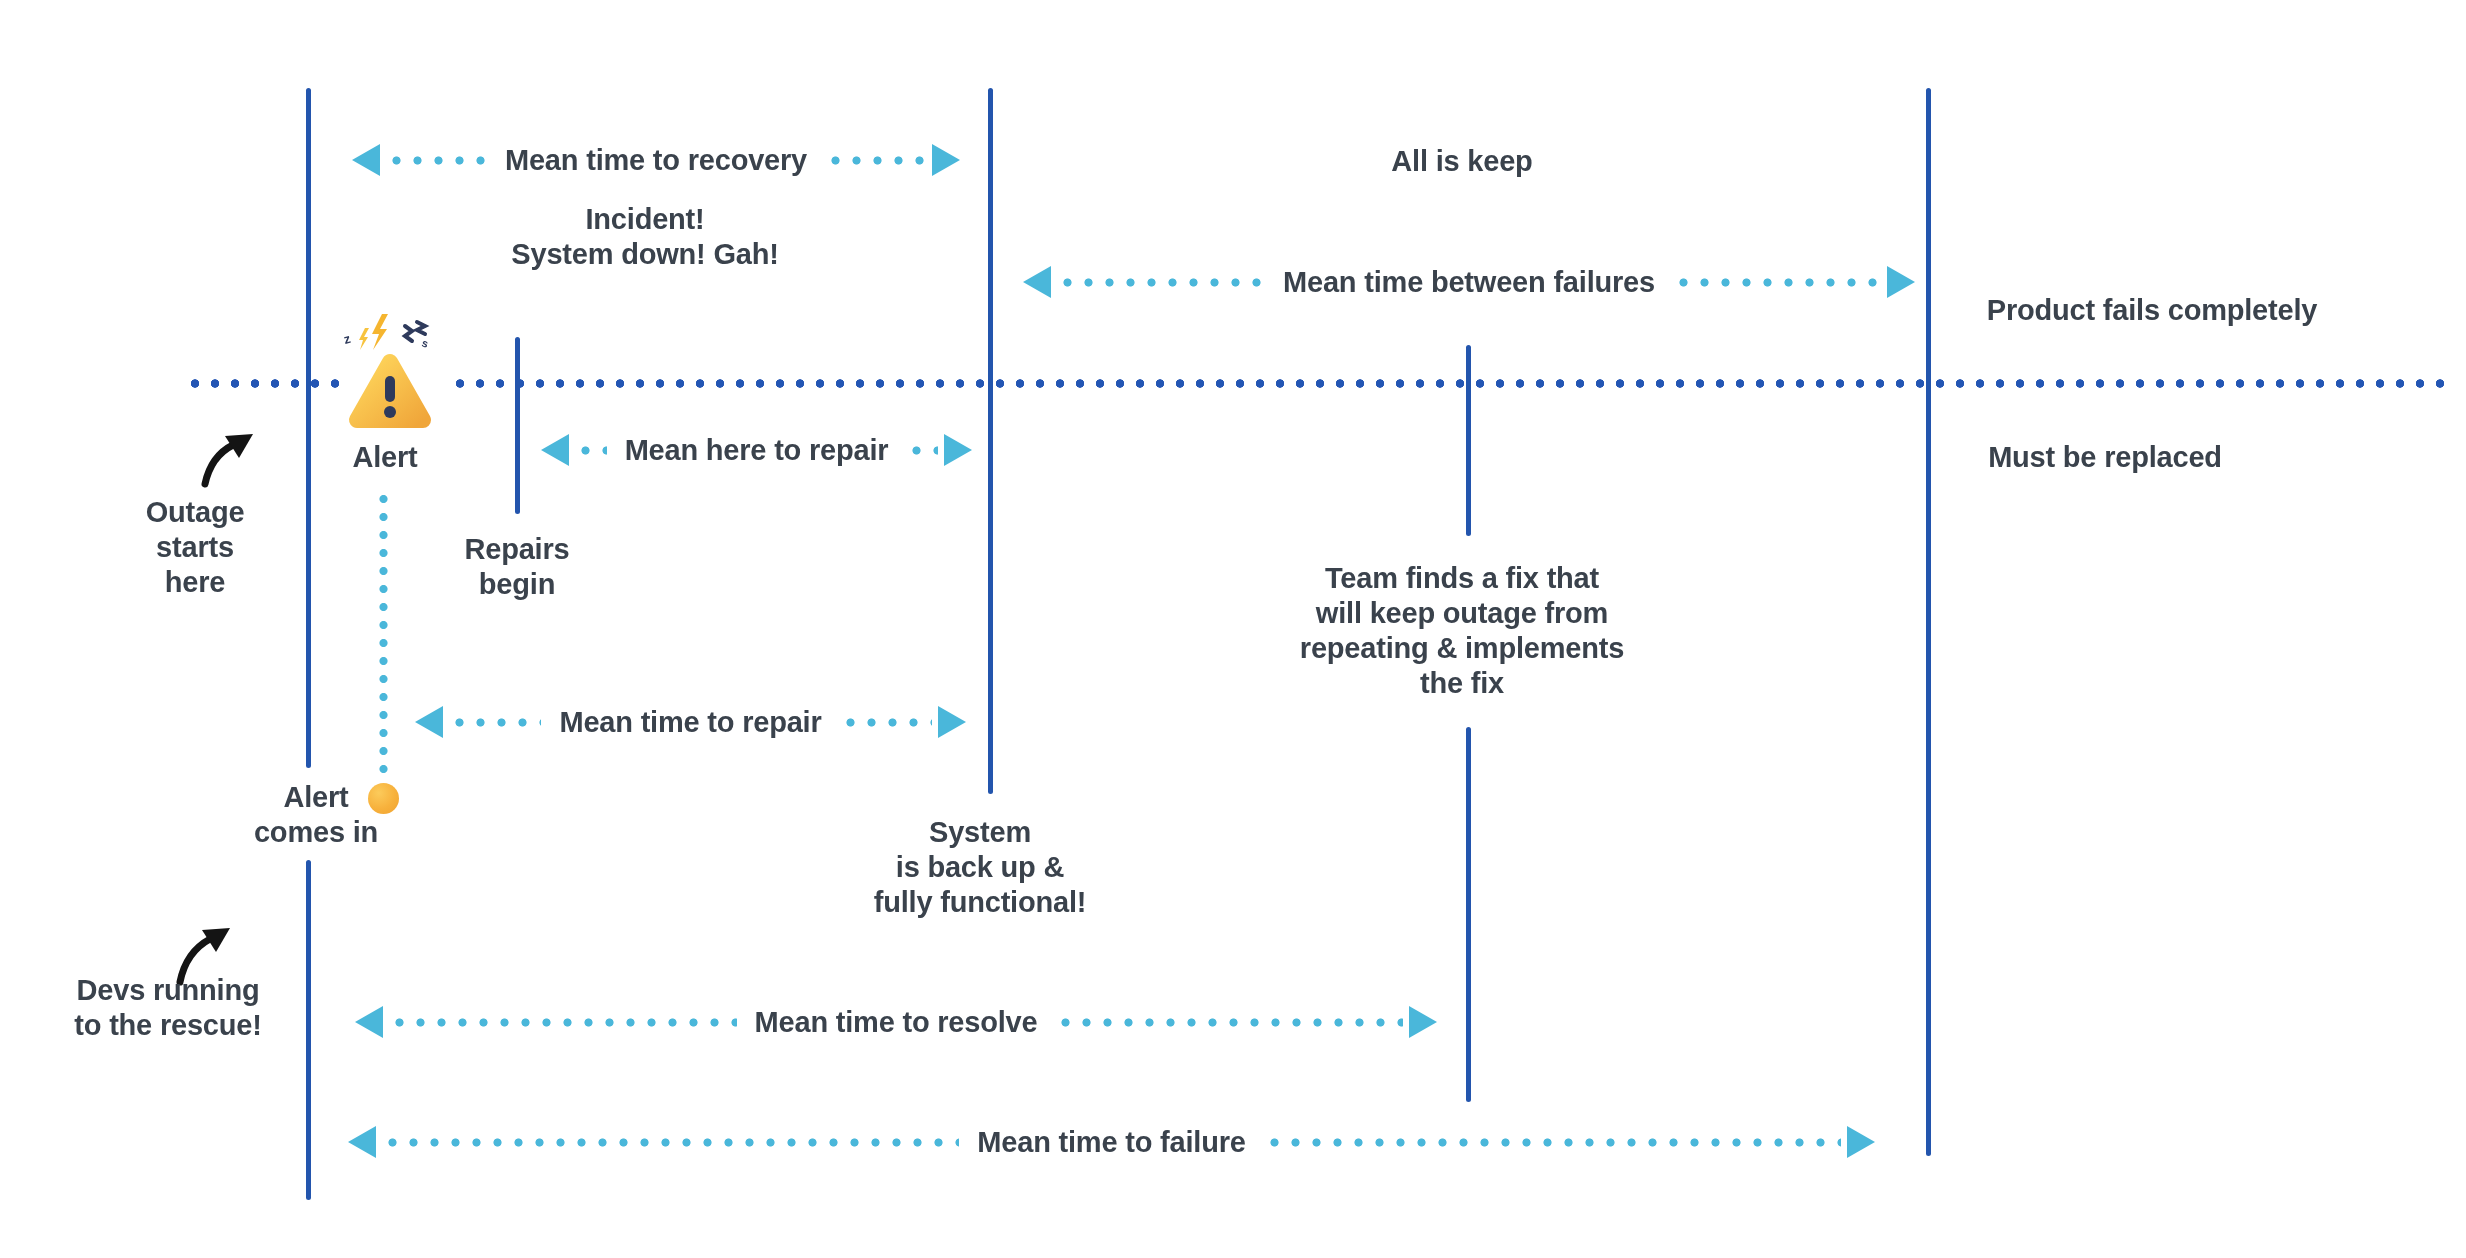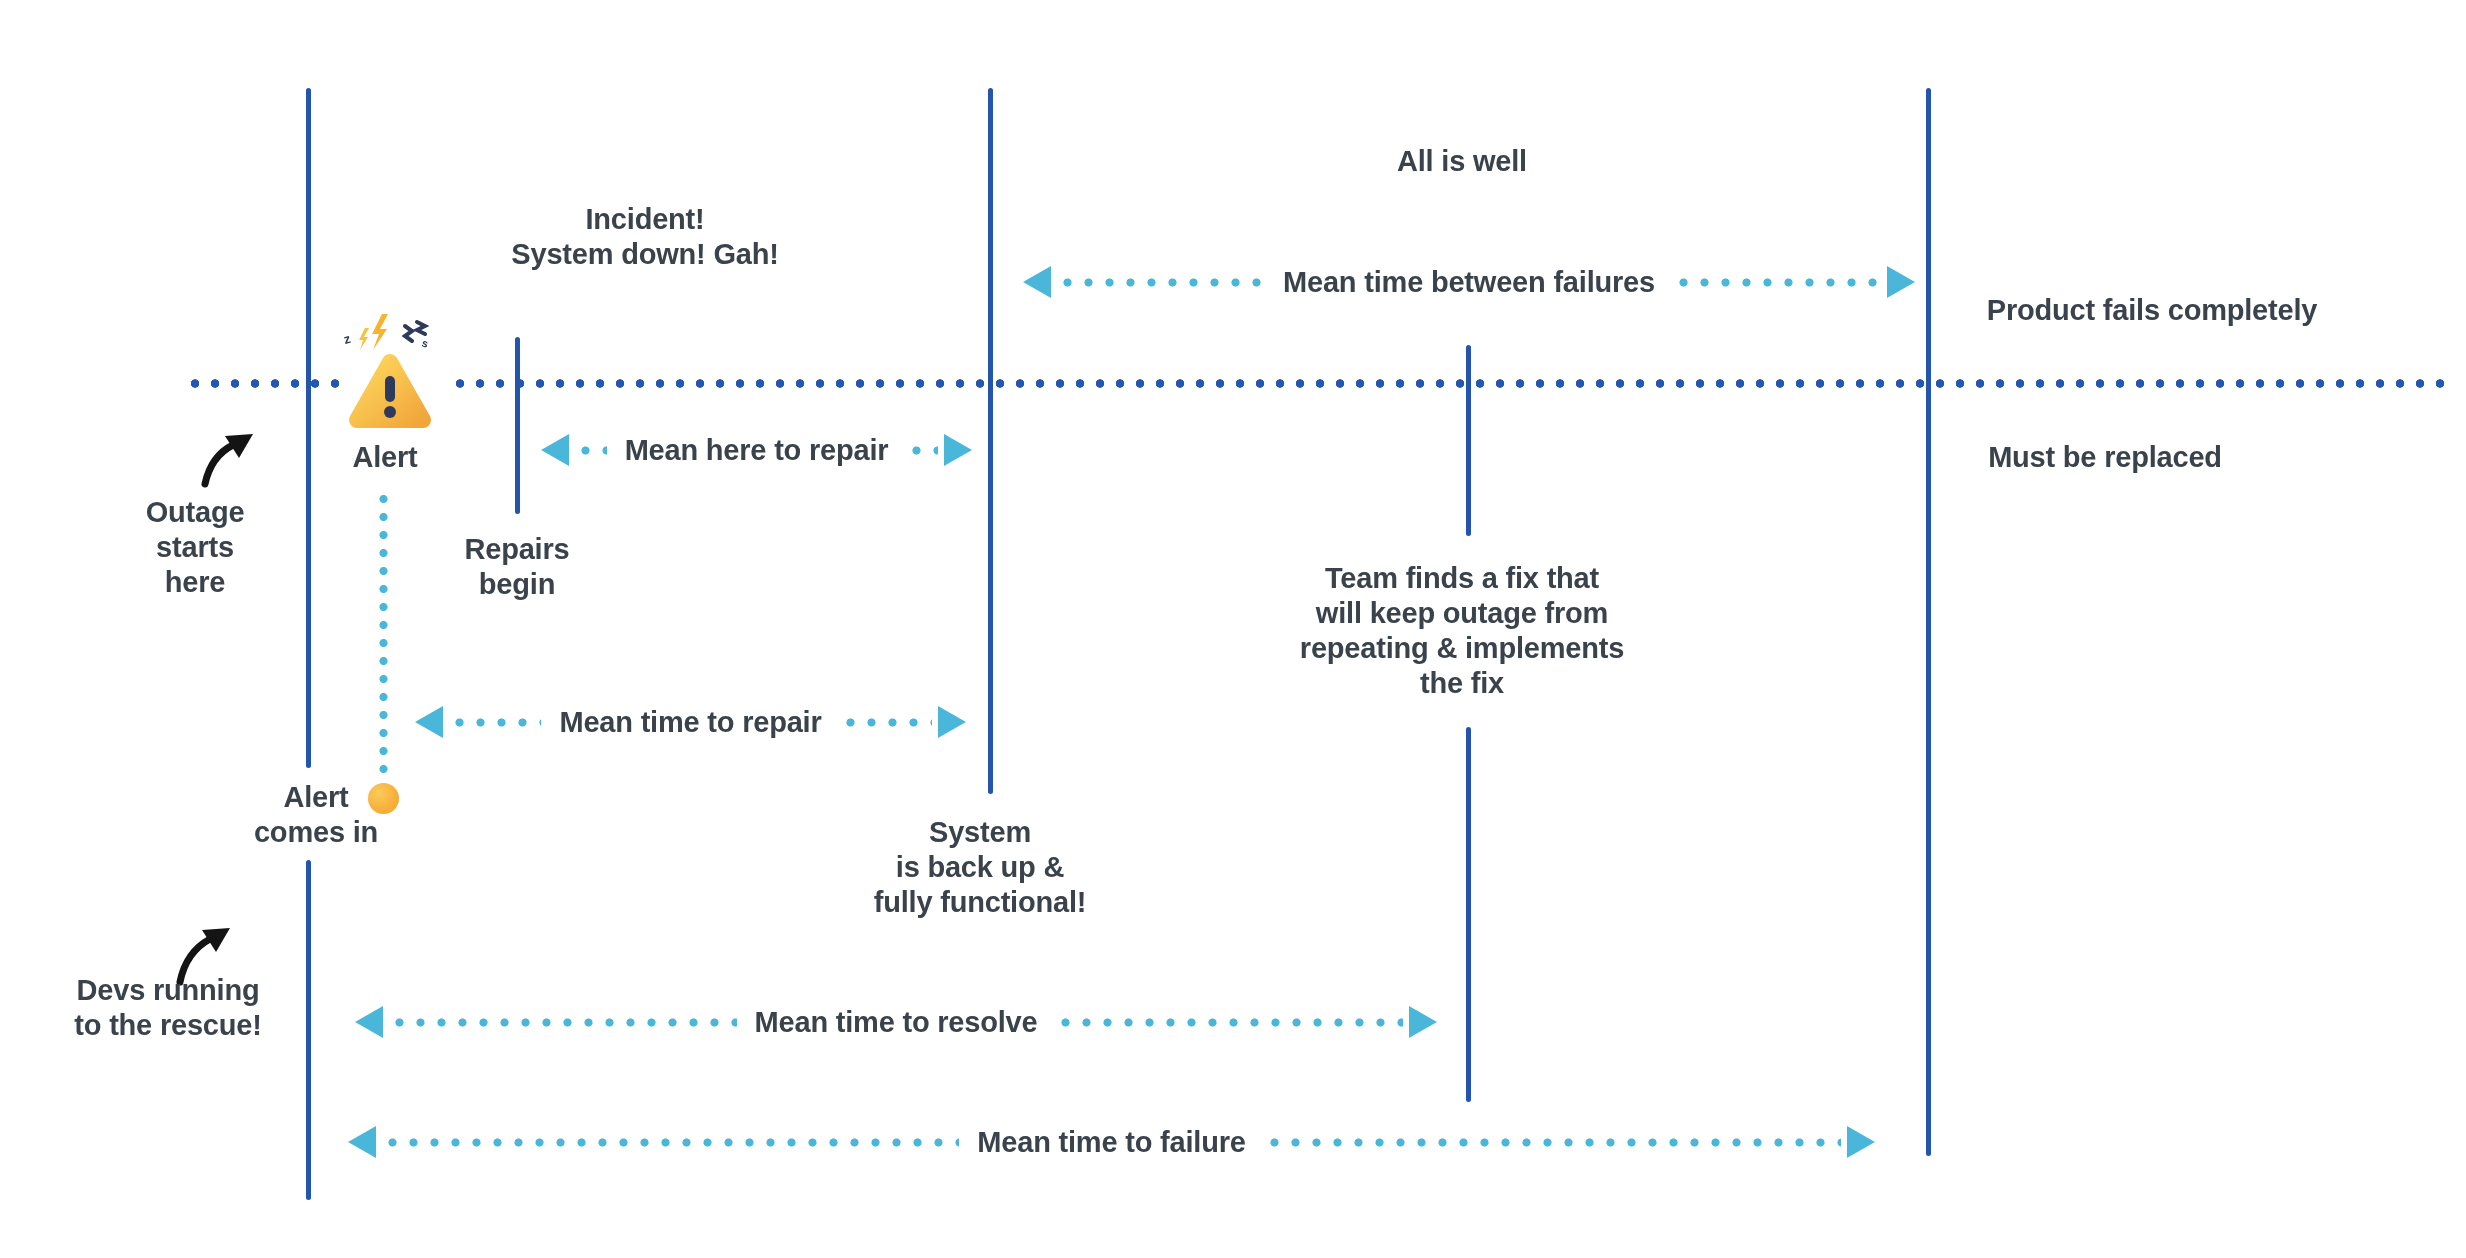--- a/index.html
+++ b/index.html
@@ -65,20 +65,27 @@
   <div class="hdots" style="left:450px;top:379px;width:1995px;"></div>
 
   <div class="vline" style="left:306px;top:88px;height:680px;"></div>
   <div class="vline" style="left:306px;top:860px;height:340px;"></div>
   <div class="vline" style="left:515px;top:337px;height:177px;"></div>
   <div class="vline" style="left:988px;top:88px;height:706px;"></div>
   <div class="vline" style="left:1466px;top:345px;height:191px;"></div>
   <div class="vline" style="left:1466px;top:727px;height:375px;"></div>
   <div class="vline" style="left:1926px;top:88px;height:1068px;"></div>
 
+  <div class="metric" style="left:352px;top:144px;width:608px;">
+    <div class="ah left"></div>
+    <div class="dotseg"></div>
+    <span class="label">Mean time to recovery</span>
+    <div class="dotseg"></div>
+    <div class="ah right"></div>
+  </div>
 
   <div class="metric" style="left:1023px;top:266px;width:892px;">
     <div class="ah left"></div>
     <div class="dotseg"></div>
     <span class="label">Mean time between failures</span>
     <div class="dotseg"></div>
     <div class="ah right"></div>
   </div>
 
   <div class="metric" style="left:541px;top:434px;width:431px;">
@@ -141,21 +148,21 @@
     <path d="M10,56 Q16,28 38,17" fill="none" stroke="#141414" stroke-width="7" stroke-linecap="round"></path>
     <polygon points="30,8 58,6 44,30" fill="#141414"></polygon>
   </svg>
   <svg style="left:170px;top:908px;" width="70" height="80" viewBox="0 0 70 80">
     <path d="M10,74 Q16,44 40,31" fill="none" stroke="#141414" stroke-width="7" stroke-linecap="round"></path>
     <polygon points="32,22 60,20 46,44" fill="#141414"></polygon>
   </svg>
 
   <div class="anno" style="left:445px;top:202px;width:400px;">Incident!
 System down! Gah!</div>
-  <div class="anno" style="left:1262px;top:144px;width:400px;">All is well</div>
+  <div class="anno" style="left:1262px;top:144px;width:400px;">All is keep</div>
   <div class="anno" style="left:1952px;top:293px;width:400px;">Product fails completely</div>
   <div class="anno" style="left:1905px;top:440px;width:400px;">Must be replaced</div>
   <div class="anno" style="left:325px;top:440px;width:120px;">Alert</div>
   <div class="anno" style="left:417px;top:532px;width:200px;">Repairs
 begin</div>
   <div class="anno" style="left:95px;top:495px;width:200px;">Outage
 starts
 here</div>
   <div class="anno" style="left:1262px;top:561px;width:400px;">Team finds a fix that
 will keep outage from

